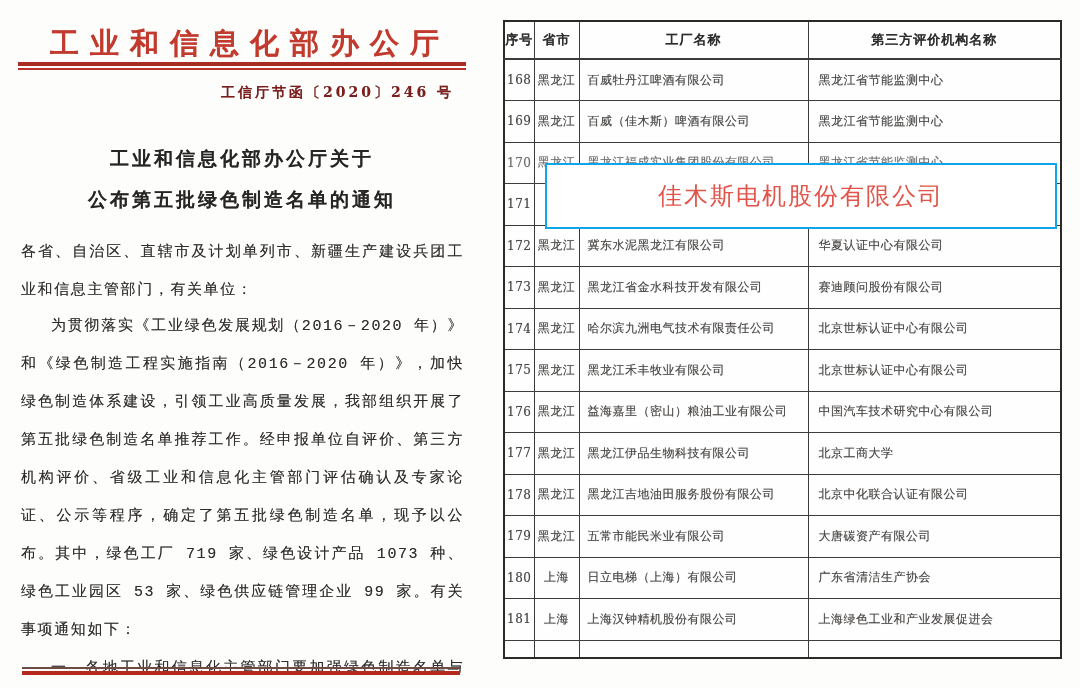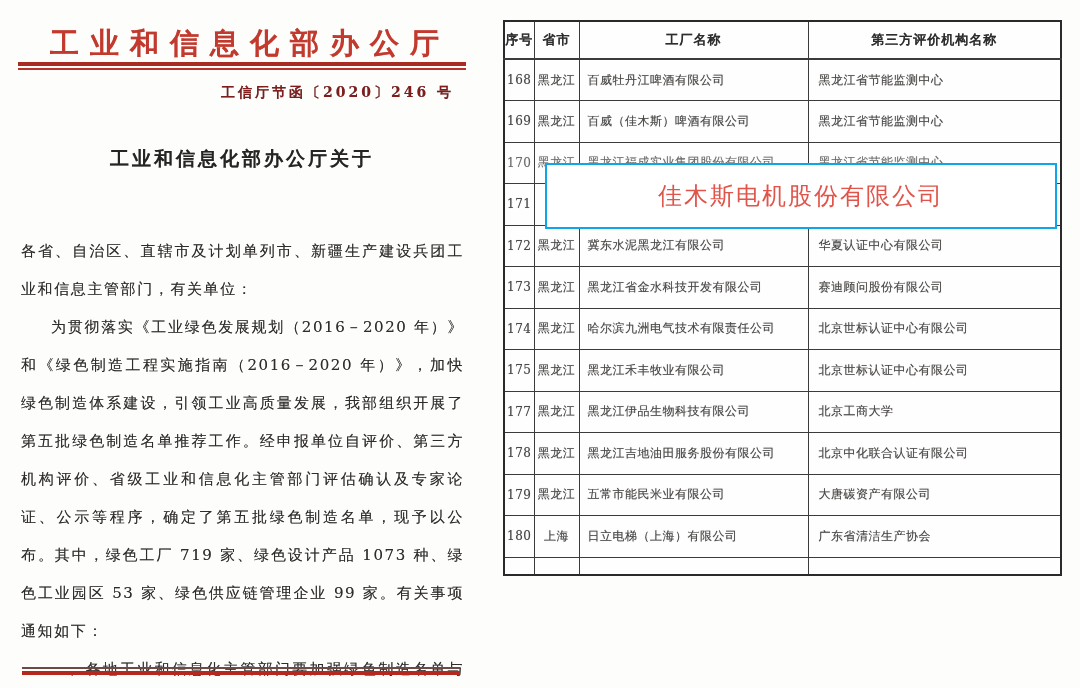--- a/index.html
+++ b/index.html
@@ -58,21 +58,21 @@
   .doc-body {
     position: absolute;
     top: 232px; left: 21px; right: 28px;
     font-size: 15px;
     color: #2f2c2b;
     line-height: 38px;
     letter-spacing: 1.6px;
     text-align: justify;
     text-shadow: 0 0 0.6px rgba(50,48,46,.5);
   }
-  .doc-body p.indent { text-indent: 2em; }
+  .doc-body p.indent { text-indent: 2em; font-family: Liberation Mono, monospace; }
   .rule-bottom-wrap { position: absolute; left: 22px; width: 438px; top: 667px; }
   .rule-b-thin  { height: 2px; background: #6e4a45; }
   .rule-b-gap   { height: 2px; }
   .rule-b-thick { height: 4px; background: #b4281e; }
 
   
   .table-panel { position: absolute; left: 503px; top: 20px; width: 557px; }
   table.green-list {
     border-collapse: collapse;
     table-layout: fixed;
@@ -137,20 +137,21 @@
     <div class="rule-top-wrap">
       <div class="rule-thick"></div>
       <div class="rule-gap"></div>
       <div class="rule-thin"></div>
     </div>
 
     <div class="doc-number">工信厅节函〔2020〕246 号</div>
 
     <div class="doc-title">
       <div>工业和信息化部办公厅关于</div>
+      <div>公布第五批绿色制造名单的通知</div>
     </div>
 
     <div class="doc-body">
         <p class="">各省、自治区、直辖市及计划单列市、新疆生产建设兵团工业和信息主管部门，有关单位：</p>
         <p class="indent">为贯彻落实《工业绿色发展规划（2016－2020 年）》和《绿色制造工程实施指南（2016－2020 年）》，加快绿色制造体系建设，引领工业高质量发展，我部组织开展了第五批绿色制造名单推荐工作。经申报单位自评价、第三方机构评价、省级工业和信息化主管部门评估确认及专家论证、公示等程序，确定了第五批绿色制造名单，现予以公布。其中，绿色工厂 719 家、绿色设计产品 1073 种、绿色工业园区 53 家、绿色供应链管理企业 99 家。有关事项通知如下：</p>
         <p class="indent">一、各地工业和信息化主管部门要加强绿色制造名单与相关产业政策的衔接，充分发挥以点带面的示范作用，引领本地区制造业绿色转型。</p>
       </div>
 
     <div class="rule-bottom-wrap">
       <div class="rule-b-thin"></div>
@@ -218,20 +219,26 @@
             <td class="c-fac">哈尔滨九洲电气技术有限责任公司</td>
             <td class="c-eval">北京世标认证中心有限公司</td>
           </tr>
           <tr>
             <td class="c-no">175</td>
             <td class="c-prov">黑龙江</td>
             <td class="c-fac">黑龙江禾丰牧业有限公司</td>
             <td class="c-eval">北京世标认证中心有限公司</td>
           </tr>
           <tr>
+            <td class="c-no">176</td>
+            <td class="c-prov">黑龙江</td>
+            <td class="c-fac">益海嘉里（密山）粮油工业有限公司</td>
+            <td class="c-eval">中国汽车技术研究中心有限公司</td>
+          </tr>
+          <tr>
             <td class="c-no">177</td>
             <td class="c-prov">黑龙江</td>
             <td class="c-fac">黑龙江伊品生物科技有限公司</td>
             <td class="c-eval">北京工商大学</td>
           </tr>
           <tr>
             <td class="c-no">178</td>
             <td class="c-prov">黑龙江</td>
             <td class="c-fac">黑龙江吉地油田服务股份有限公司</td>
             <td class="c-eval">北京中化联合认证有限公司</td>
@@ -240,20 +247,26 @@
             <td class="c-no">179</td>
             <td class="c-prov">黑龙江</td>
             <td class="c-fac">五常市能民米业有限公司</td>
             <td class="c-eval">大唐碳资产有限公司</td>
           </tr>
           <tr>
             <td class="c-no">180</td>
             <td class="c-prov">上海</td>
             <td class="c-fac">日立电梯（上海）有限公司</td>
             <td class="c-eval">广东省清洁生产协会</td>
+          </tr>
+          <tr>
+            <td class="c-no">181</td>
+            <td class="c-prov">上海</td>
+            <td class="c-fac">上海汉钟精机股份有限公司</td>
+            <td class="c-eval">上海绿色工业和产业发展促进会</td>
           </tr>
         </tbody>
       <tbody>
         <tr class="partial">
           <td></td>
             <td></td>
           <td></td>
             <td></td>
         </tr>
       </tbody>

